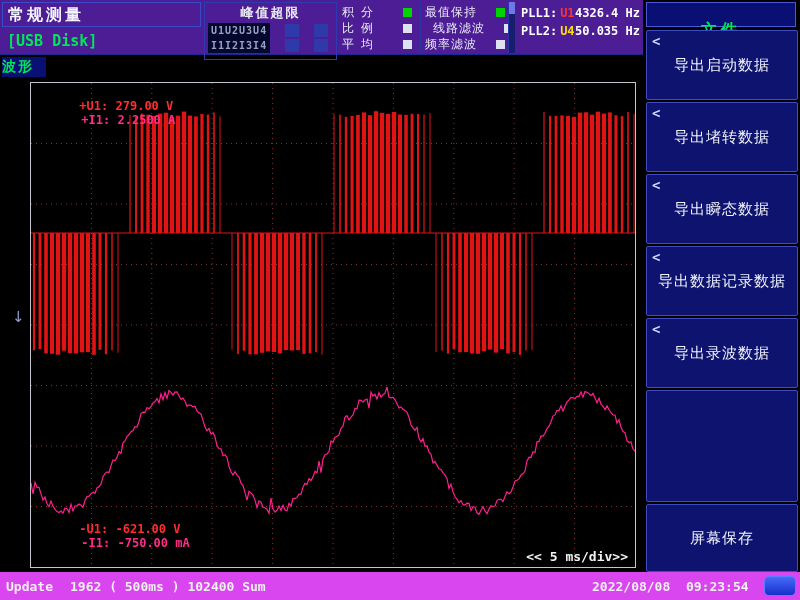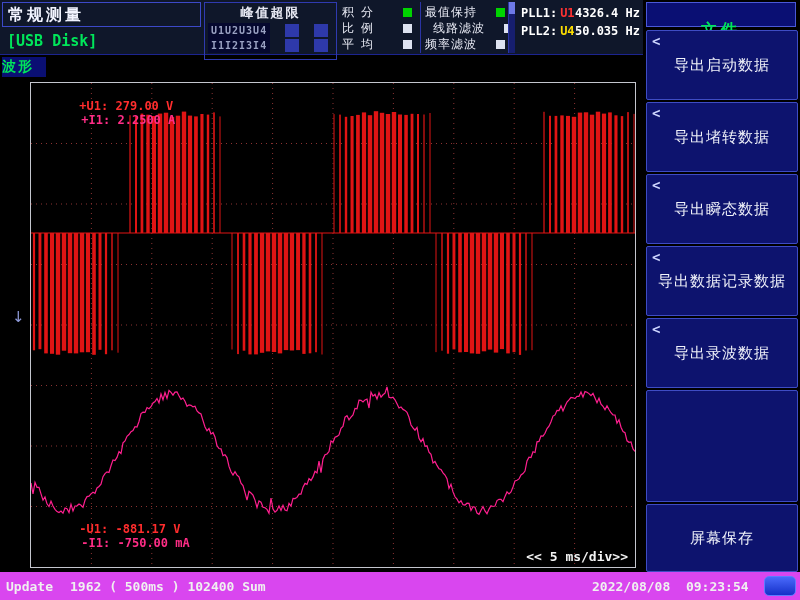--- a/index.html
+++ b/index.html
@@ -1,20 +1,20 @@
 <!DOCTYPE html>
 <html><head>
 <meta charset="utf-8">
 <style>
   *{margin:0;padding:0;box-sizing:border-box}
   html,body{width:800px;height:600px;background:#000;overflow:hidden}
   body{font-family:"DejaVu Sans","Liberation Sans",sans-serif;color:#e8eaf4}
   #root{position:relative;width:800px;height:600px;background:#000}
 
-  .topbar{position:absolute;left:0;top:0;width:643px;height:55px;background:#0f172a;border-bottom:1px solid #1c2490}
+  .topbar{position:absolute;left:0;top:0;width:643px;height:55px;background:#4c1d95;border-bottom:1px solid #1c2490}
   .panel-mode{position:absolute;left:2px;top:2px;width:199px;height:25px;border:1px solid #3c49c8;font-size:16px;font-weight:bold;letter-spacing:3px;padding:2px 5px;color:#f2f4ff}
   .usb{position:absolute;left:7px;top:32px;font:bold 15px "DejaVu Sans Mono",monospace;color:#00e65a}
   .panel-peak{position:absolute;left:204px;top:2px;width:133px;height:58px;border:1px solid #2f3ab0}
   .peak-title{position:absolute;left:0;top:1px;width:100%;text-align:center;font-size:13px;font-weight:bold;letter-spacing:2px}
   .peak-row{position:absolute;left:3px;display:flex;gap:15px;align-items:center}
   .peak-cells{background:#05082e;color:#9aa2c2;font:bold 10px "DejaVu Sans Mono",monospace;padding:2px 3px;letter-spacing:1px}
   .peak-extra{width:14px;height:13px;background:#2e39aa;display:inline-block}
   .panel-flags{position:absolute;left:338px;top:2px;width:82px;height:51px}
   .panel-filter{position:absolute;left:420px;top:2px;width:88px;height:51px;border-left:1px solid #2a34a4}
   .flagrow{position:absolute;left:4px;display:flex;align-items:center;height:14px}
@@ -251,21 +251,21 @@
           <rect x="589.8" y="33.1" width="2.4" height="116.9" fill="#e01414"></rect>
           <rect x="596.2" y="29.1" width="1.6" height="120.9" fill="#e01414"></rect>
           <rect x="602.5" y="30.9" width="1.0" height="119.1" fill="#e01414"></rect>
           <polyline points="0,400.0 2,411.0 4,399.5 6,404.3 8,404.3 10,410.9 12,417.2 14,414.0 16,420.8 18,423.6 20,418.2 22,423.1 24,426.3 26,428.6 28,429.5 30,428.1 32,430.1 34,425.0 36,425.8 38,429.5 40,421.2 42,427.9 44,423.0 46,422.8 48,421.0 50,422.2 52,424.4 54,417.3 56,413.6 58,413.1 60,410.9 62,409.3 64,410.3 66,404.9 68,403.5 70,401.2 72,393.7 74,390.6 76,388.9 78,389.5 80,382.8 82,376.9 84,377.6 86,374.4 88,368.5 90,370.5 92,359.9 94,357.9 96,353.3 98,351.5 100,348.7 102,347.5 104,343.6 106,344.0 108,338.5 110,330.5 112,329.2 114,329.4 116,324.5 118,325.7 120,323.7 122,319.9 124,318.6 126,315.4 128,319.8 130,311.0 132,316.8 134,309.5 136,315.3 138,307.5 140,309.4 142,312.2 144,309.1 146,308.8 148,312.8 150,316.3 152,315.0 154,318.3 156,323.3 158,321.8 160,322.3 162,323.9 164,323.2 166,327.9 168,329.9 170,331.0 172,337.7 174,344.0 176,347.8 178,345.5 180,351.1 182,349.4 184,354.0 186,362.7 188,365.5 190,365.8 192,372.6 194,371.7 196,374.6 198,383.4 200,388.7 202,392.1 204,388.6 206,392.1 208,393.9 210,400.1 212,402.6 214,409.7 216,417.2 218,408.4 220,410.0 222,412.2 224,417.1 226,424.5 228,417.9 230,419.2 232,424.3 234,424.7 236,426.4 238,430.2 240,415.1 242,426.0 244,429.1 246,427.3 248,423.0 250,427.4 252,422.3 254,427.0 256,427.8 258,420.3 260,423.1 262,415.3 264,415.6 266,414.4 268,411.1 270,411.2 272,404.2 274,400.4 276,401.4 278,395.6 280,397.5 282,393.9 284,388.2 286,389.9 288,378.0 290,389.6 292,376.0 294,371.7 296,371.0 298,368.6 300,358.0 302,359.3 304,354.3 306,353.4 308,351.9 310,345.4 312,343.5 314,334.2 316,332.6 318,336.8 320,334.1 322,332.0 324,325.4 326,325.8 328,317.2 330,317.4 332,319.0 334,316.9 336,316.0 338,325.0 340,309.2 342,313.1 344,311.3 346,316.1 348,309.7 350,314.1 352,311.8 354,310.2 356,303.9 358,314.3 360,314.8 362,314.1 364,316.8 366,320.8 368,325.0 370,323.9 372,326.4 374,327.4 376,329.3 378,334.3 380,342.0 382,344.9 384,347.2 386,344.5 388,355.3 390,358.8 392,355.6 394,363.3 396,362.8 398,369.1 400,371.4 402,379.9 404,378.5 406,382.4 408,385.8 410,386.4 412,389.8 414,392.0 416,395.7 418,405.4 420,401.2 422,408.9 424,413.8 426,416.2 428,419.7 430,417.8 432,421.7 434,422.0 436,420.2 438,420.4 440,427.5 442,423.7 444,424.3 446,430.0 448,431.3 450,427.2 452,423.6 454,427.9 456,430.7 458,426.1 460,422.8 462,423.5 464,423.1 466,417.6 468,416.3 470,416.3 472,418.6 474,413.4 476,408.9 478,410.9 480,408.9 482,404.0 484,397.9 486,397.2 488,395.9 490,391.9 492,390.5 494,388.0 496,378.0 498,374.2 500,374.5 502,368.8 504,369.5 506,358.8 508,358.4 510,352.9 512,353.2 514,350.3 516,345.6 518,343.2 520,338.8 522,333.1 524,331.9 526,327.3 528,327.5 530,322.8 532,327.9 534,323.3 536,319.0 538,316.9 540,314.5 542,314.8 544,315.6 546,313.4 548,313.3 550,309.0 552,314.1 554,308.6 556,309.3 558,310.6 560,312.7 562,310.4 564,315.0 566,319.7 568,315.2 570,321.1 572,323.3 574,326.7 576,322.8 578,326.5 580,329.7 582,331.9 584,332.0 586,340.1 588,336.8 590,344.2 592,348.5 594,349.6 596,357.8 598,359.3 600,358.9 602,365.9 604,368.5" fill="none" stroke="#ff1f8f" stroke-width="1.2"></polyline>
         </svg></div>
     <div class="plot-toplabel">
       <span class="lab-u">+U1: 279.00 V</span>
       <span class="lab-i">+I1: 2.2500 A</span>
     </div>
     <div class="plot-botlabel">
-      <span class="lab-u">-U1: -881.17 V</span>
+      <span class="lab-u">-U1: -621.00 V</span>
       <span class="lab-i">-I1: -750.00 mA</span>
     </div>
     <div class="timebase">&lt;&lt; 5 ms/div&gt;&gt;</div>
   </div>
 
   <div class="sidebar" id="sidebar-buttons">
       <div class="sbtn" style="top: 30px; height: 70px;">
         <span class="sarrow">&lt;</span>
         <span class="">导出启动数据</span>
       </div>

